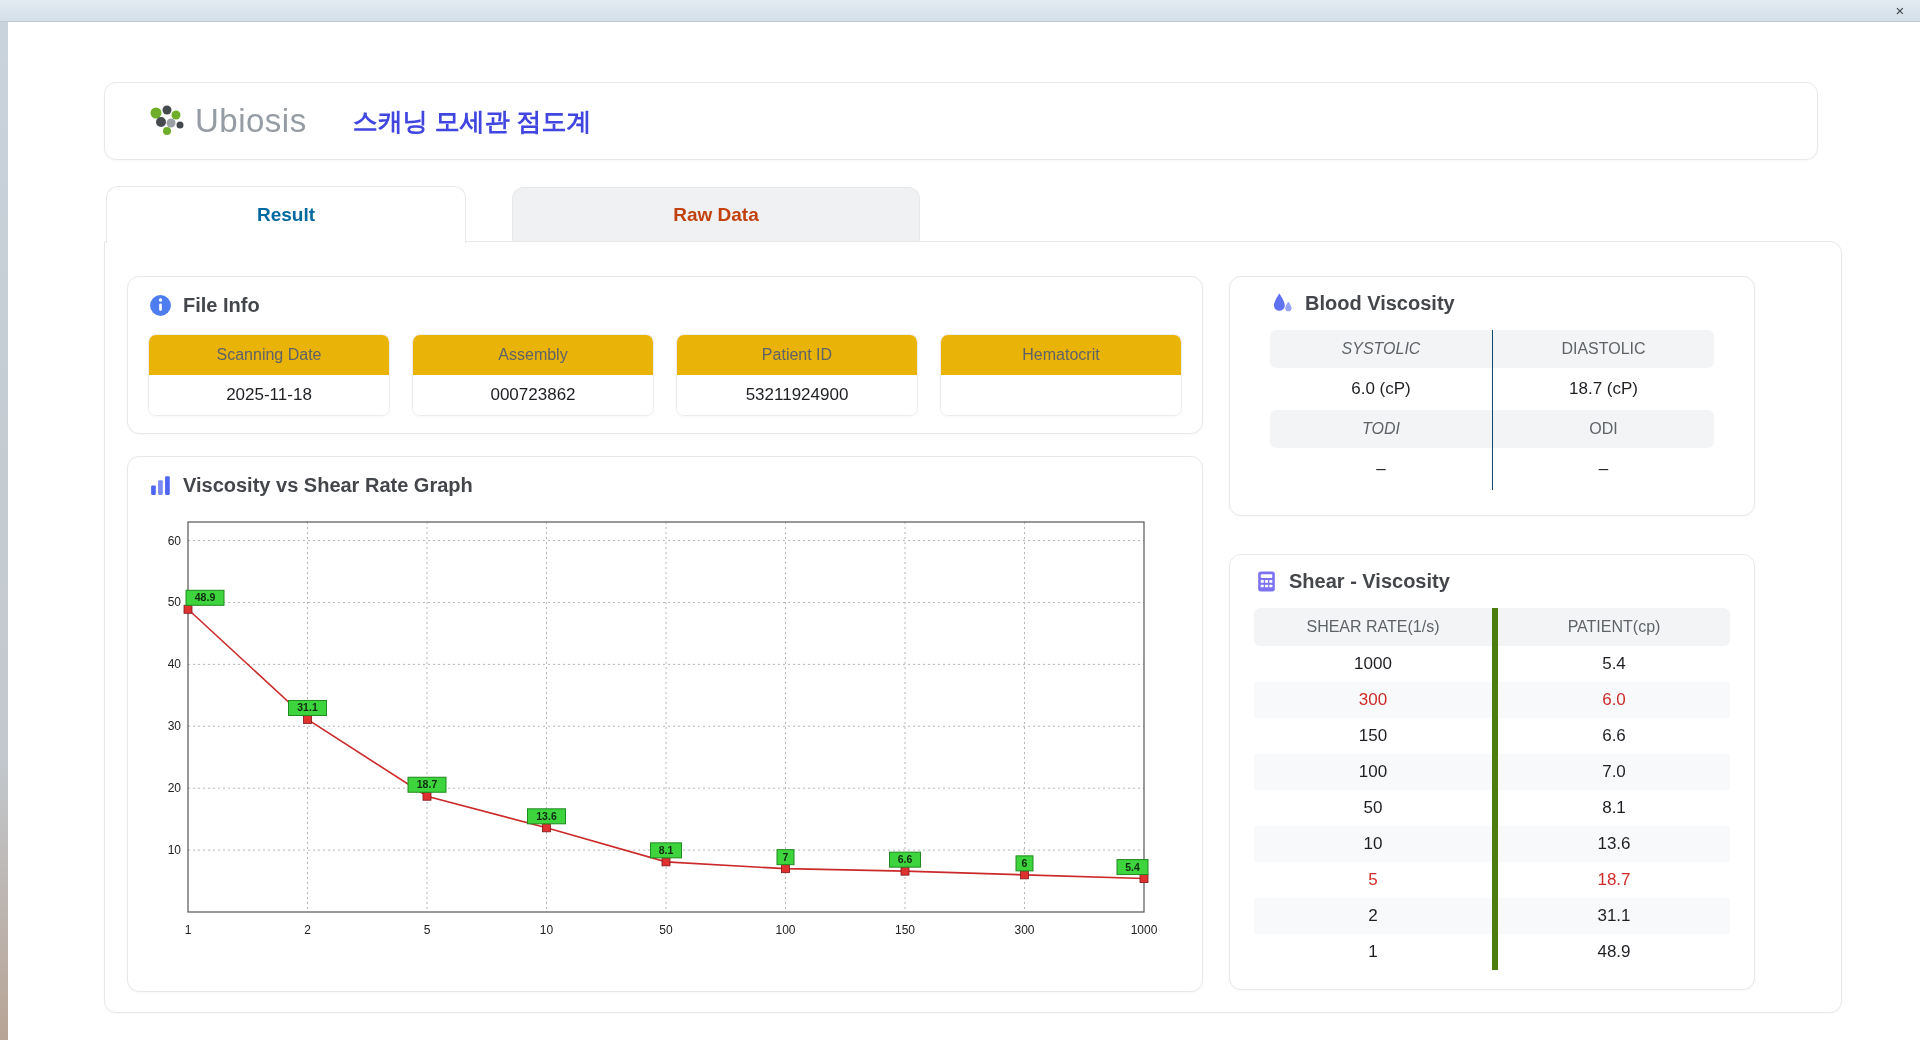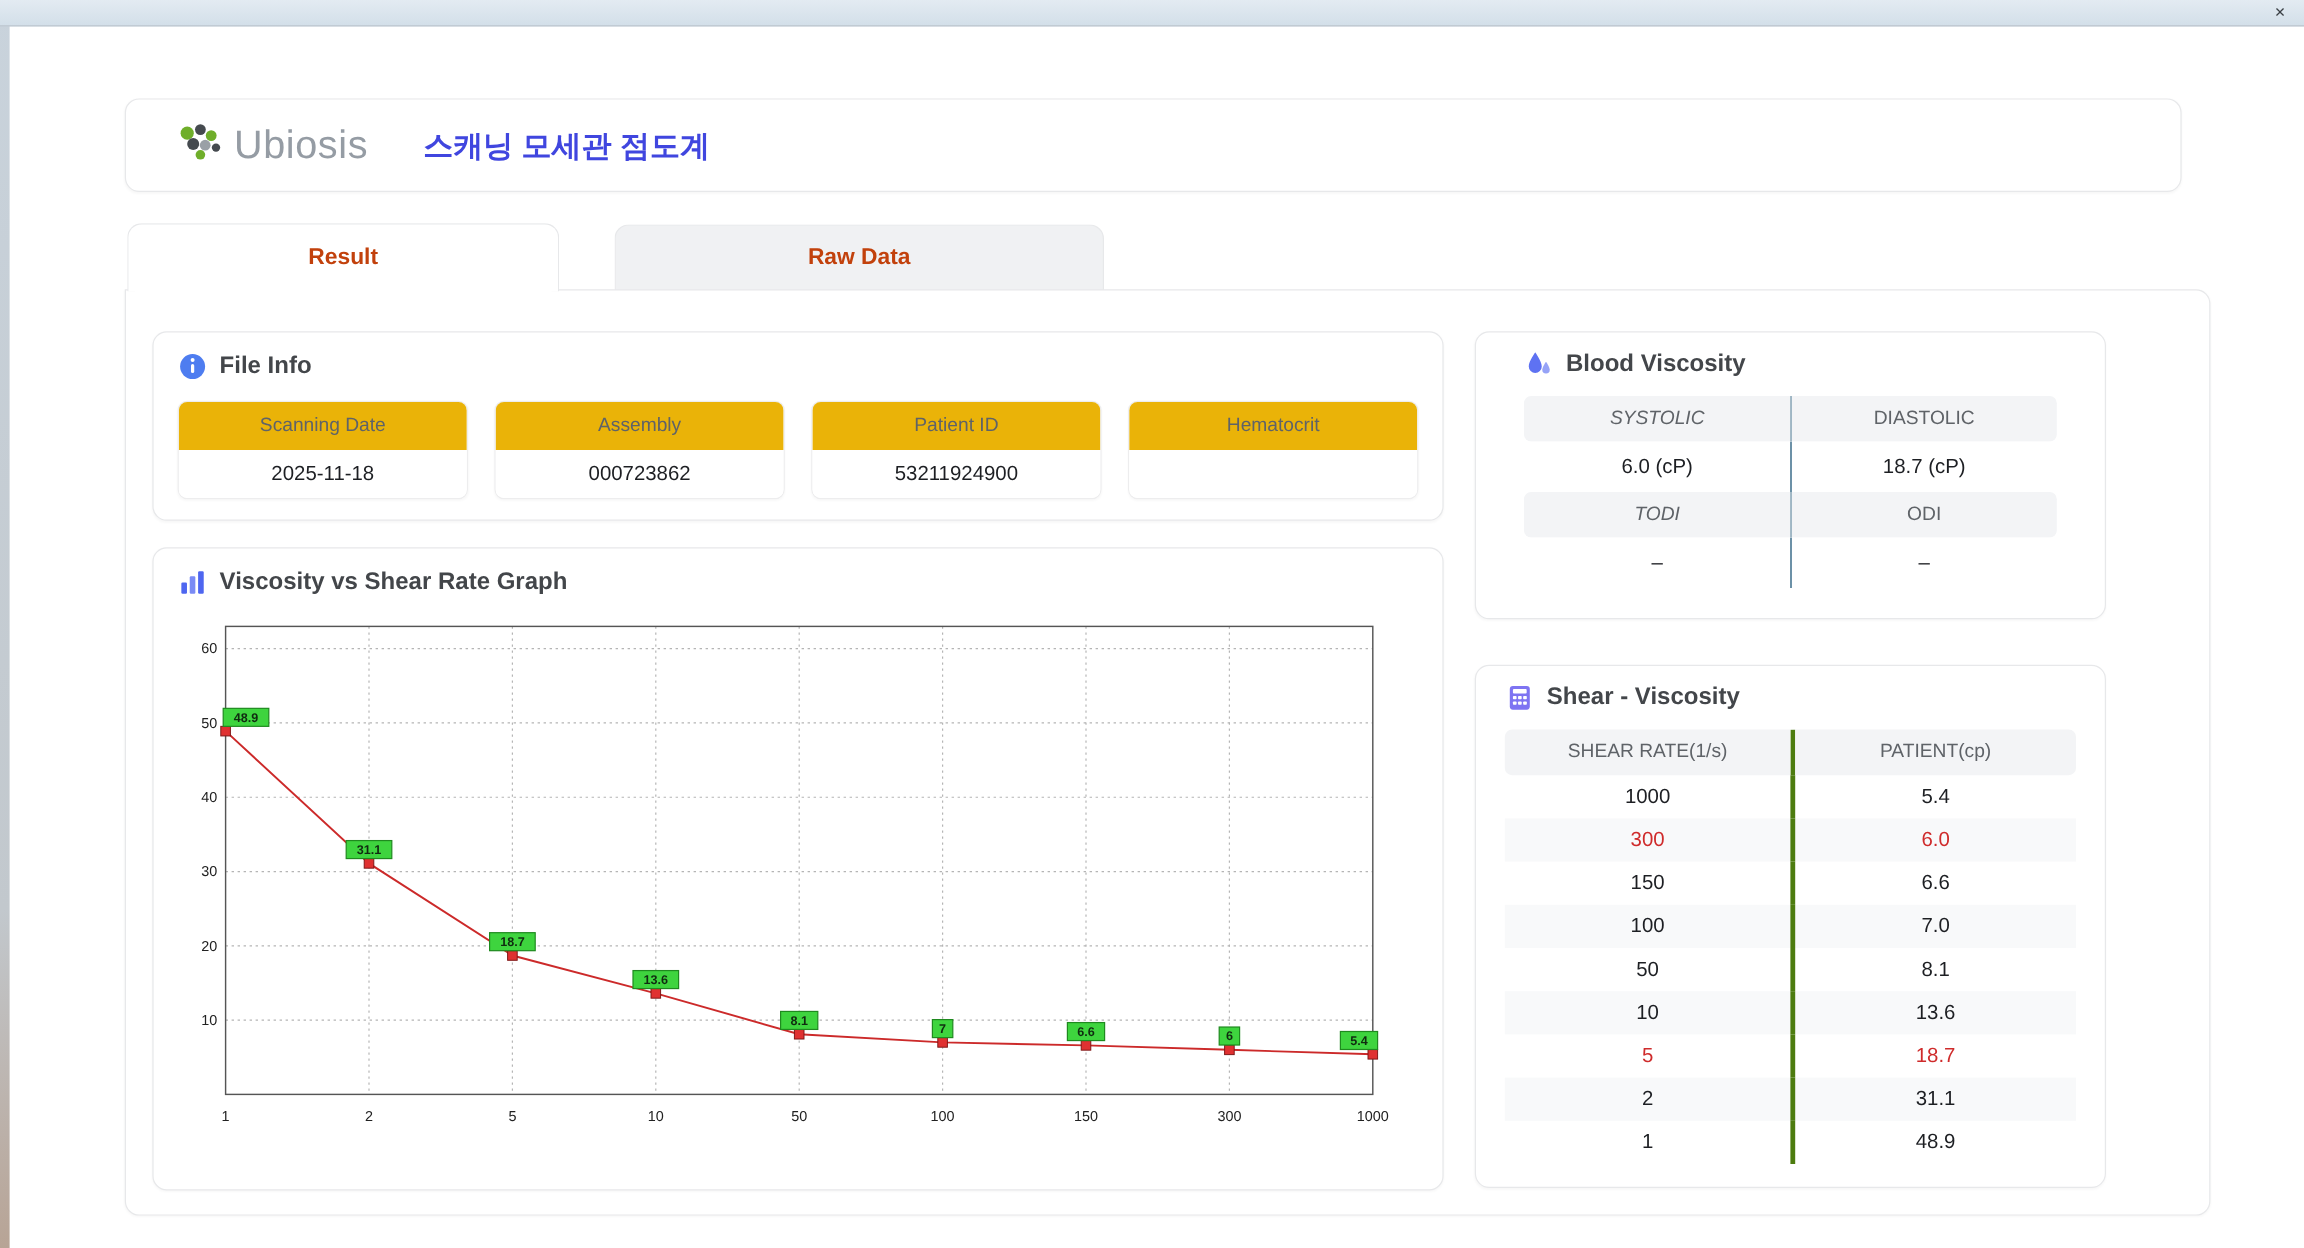--- a/index.html
+++ b/index.html
@@ -12,29 +12,29 @@
   .close-btn { position:absolute; right:10px; top:1px; width:20px; height:20px;
     font-size:15px; line-height:20px; text-align:center; color:#3a3f44; cursor:pointer; }
 
   .app { position:absolute; left:8px; top:22px; right:0; bottom:0; background:#ffffff; }
 
   .card { position:absolute; background:#fff; border:1px solid #e7e8ea; border-radius:12px;
     box-shadow:0 1px 2px rgba(0,0,0,0.03); }
 
   
   .header-card { left:96px; top:60px; width:1714px; height:78px; display:flex; align-items:center; }
-  .logo-wrap { display:flex; align-items:flex-start; gap:8px; margin-left:42px; }
+  .logo-wrap { display:flex; align-items:flex-end; gap:8px; margin-left:42px; }
   .logo-text { font-size:33px; font-weight:500; color:#959ca4; letter-spacing:0.5px; }
   .app-title { margin-left:46px; font-size:25px; font-weight:700; color:#4046df; }
 
   
   .tab { position:absolute; top:164px; height:56px; display:flex; align-items:center; justify-content:center;
     font-size:19px; font-weight:700; border-radius:12px 12px 0 0; cursor:pointer; }
   .tab-active { left:98px; width:360px; background:#fff; border:1px solid #e7e8ea; border-bottom:none;
-    color:#c2410c; z-index:3; height:57px; }
+    color:#0369a1; z-index:3; height:57px; }
   .tab-inactive { left:504px; width:408px; background:#f0f1f3; border:1px solid #e7e8ea; border-bottom:none;
     color:#c2410c; height:55px; top:165px; z-index:1; }
 
   .main-card { left:96px; top:219px; width:1738px; height:772px; border-radius:0 12px 12px 12px; z-index:2; }
 
   .section-title { display:flex; align-items:center; gap:10px; font-size:20px; font-weight:700; color:#43464a; }
   .section-title svg { width:25px; height:25px; flex:0 0 auto; }
 
   
   .file-info-card { left:22px; top:34px; width:1076px; height:158px; padding:16px 20px; }
@@ -58,21 +58,21 @@
   .mrow.labels > div { background:#f3f4f6; color:#5f6368; font-size:16px; font-weight:500;
     height:38px; line-height:38px; }
   .mrow.labels > div:first-child { border-radius:6px 0 0 6px;font-style:italic; }
   .mrow.labels > div:last-child { border-radius:0 6px 6px 0; }
   .mrow.values > div { color:#1d1f23; font-size:17px; height:42px; line-height:42px; background:#fff; }
   .mrow > div + div { border-left:1px solid #0c4a6e; }
 
   .shear-card { left:1124px; top:312px; width:526px; height:436px; padding:14px 24px; }
   .trow { display:grid; grid-template-columns:1fr 1fr; }
   .trow > div { text-align:center; height:36px; line-height:36px; font-size:17px; color:#1d1f23; }
-  .trow > div + div { border-left:4px solid #4d7c0f; }
+  .trow > div + div { border-left:6px solid #4d7c0f; }
   .thead > div { background:#f3f4f6; color:#5f6368; font-size:16px; font-weight:500; height:38px; line-height:38px; }
   .thead > div:first-child { border-radius:6px 0 0 6px; }
   .thead > div:last-child { border-radius:0 6px 6px 0; }
   .tbody .trow:nth-child(even) { background:#f8f9fa; }
   .trow.hl > div { color:#cf2b2b; }
 
   svg text { font-family:"Liberation Sans","DejaVu Sans",sans-serif; }
 </style>
 </head>
 <body>

